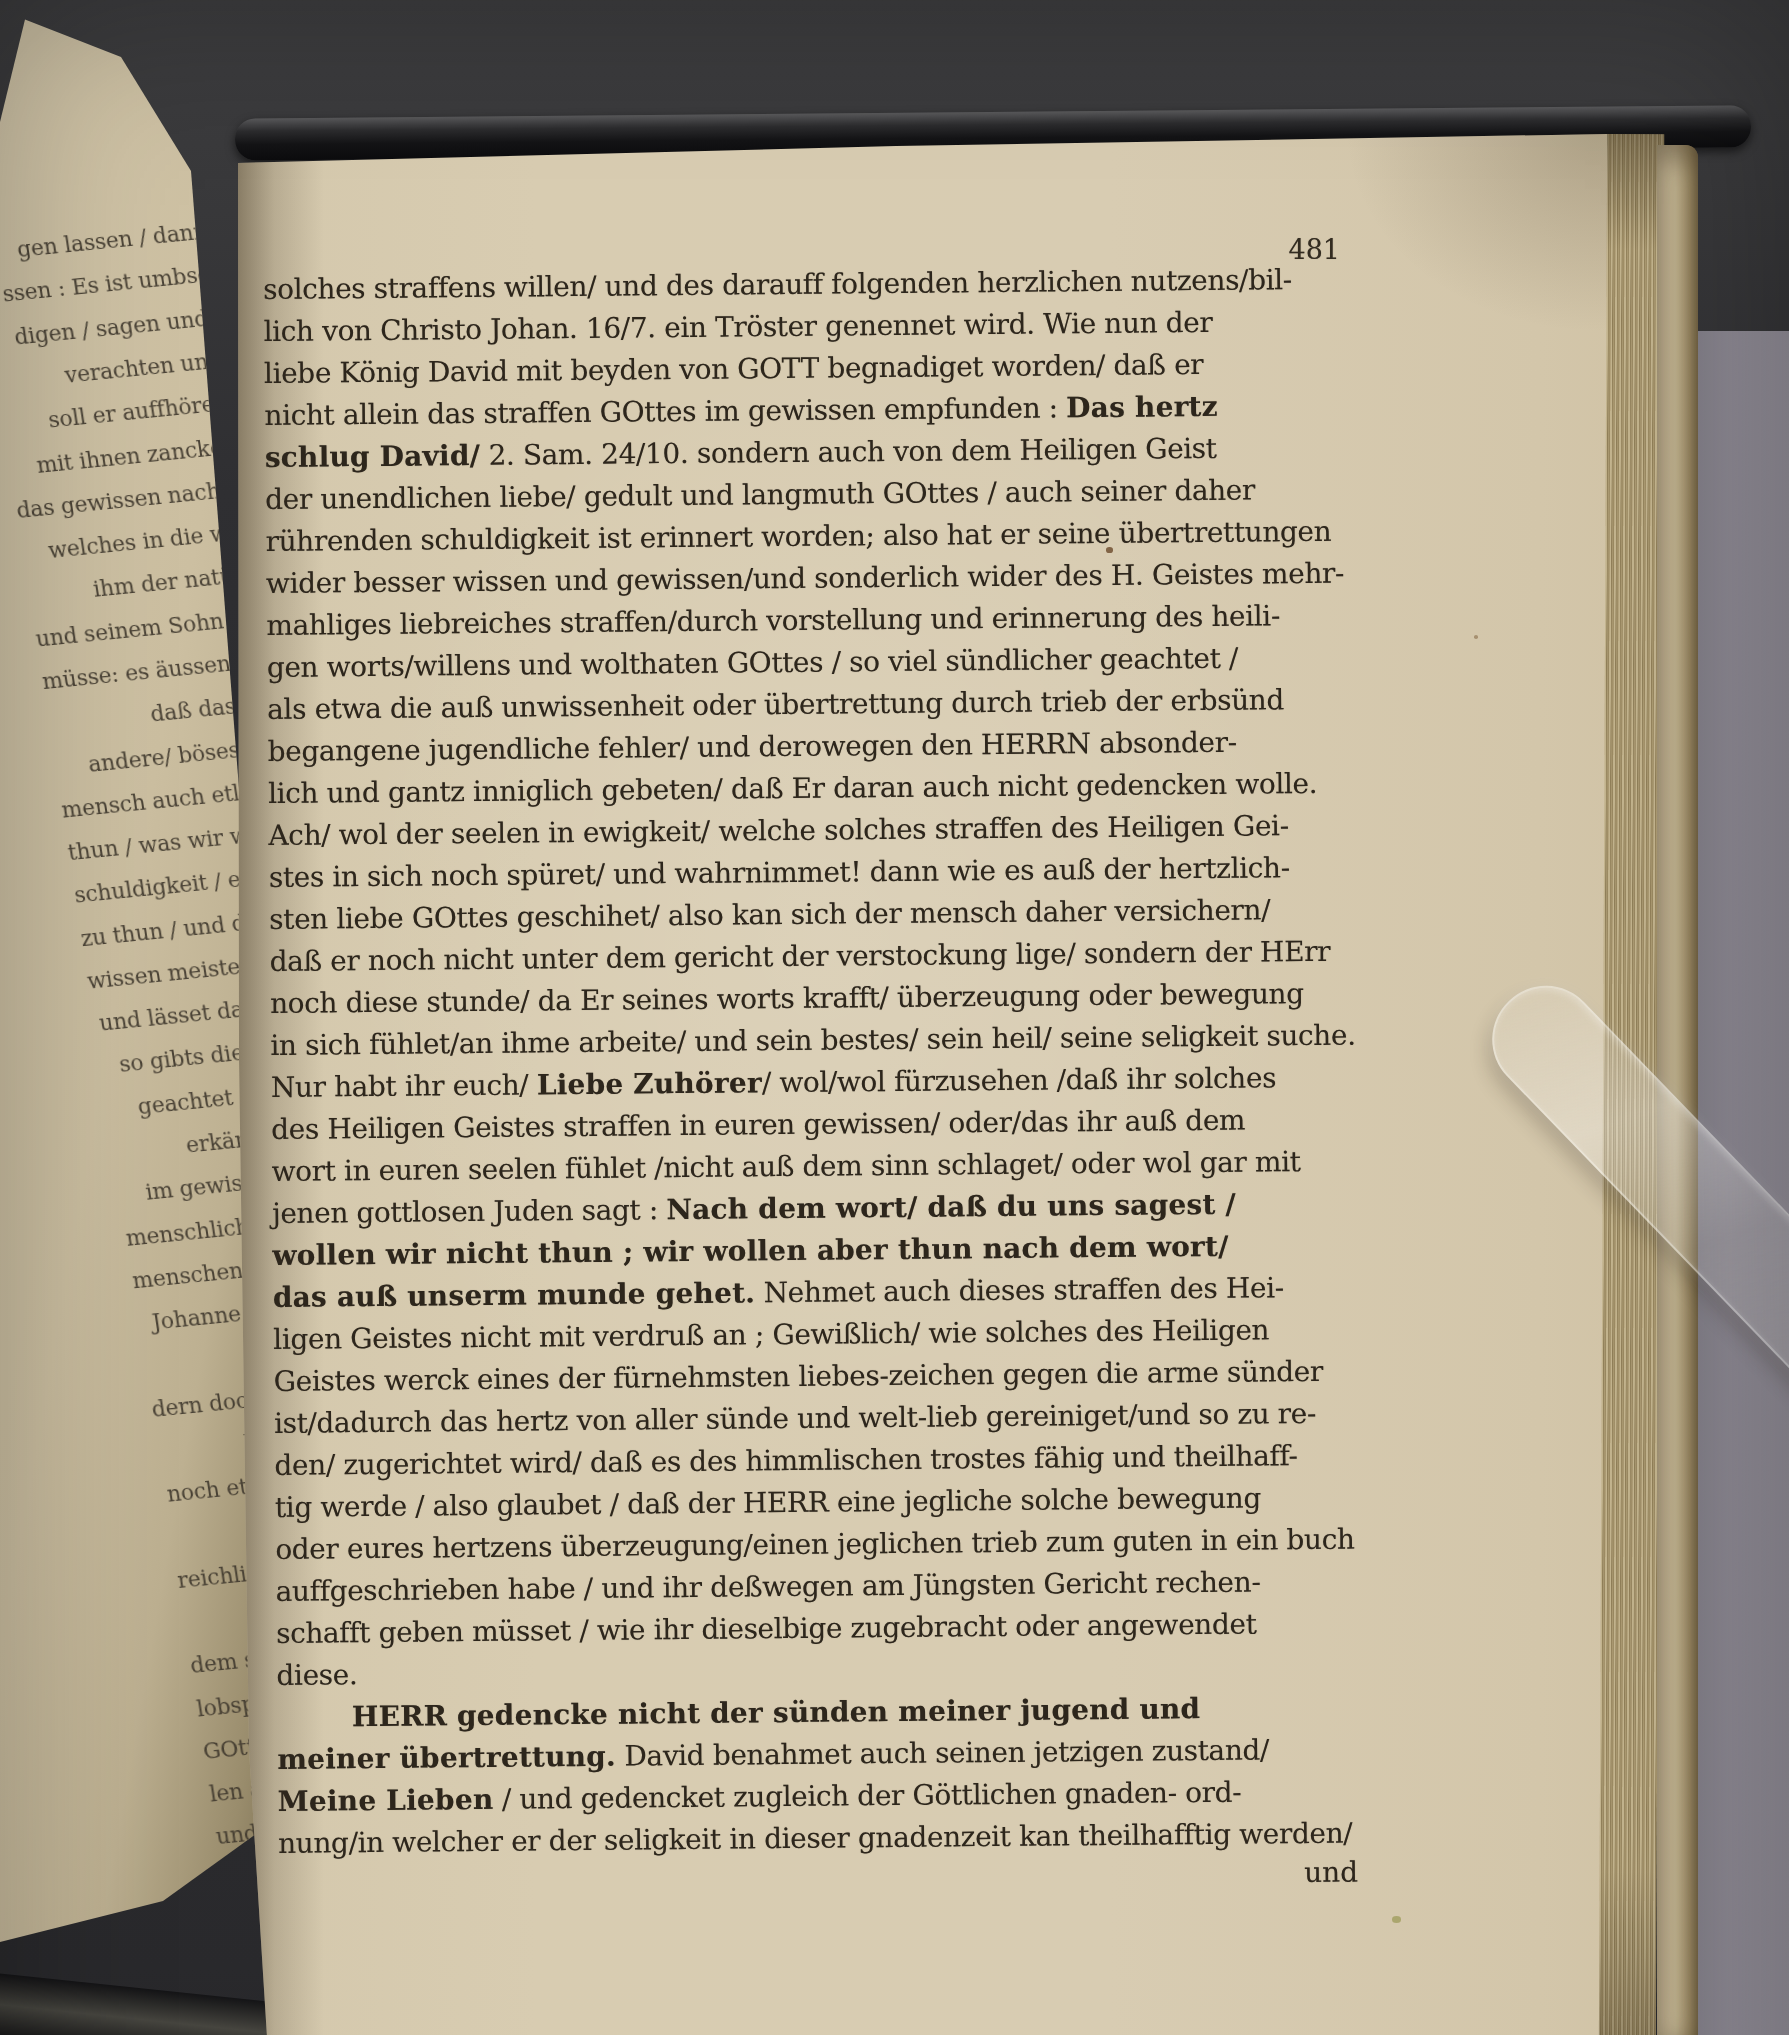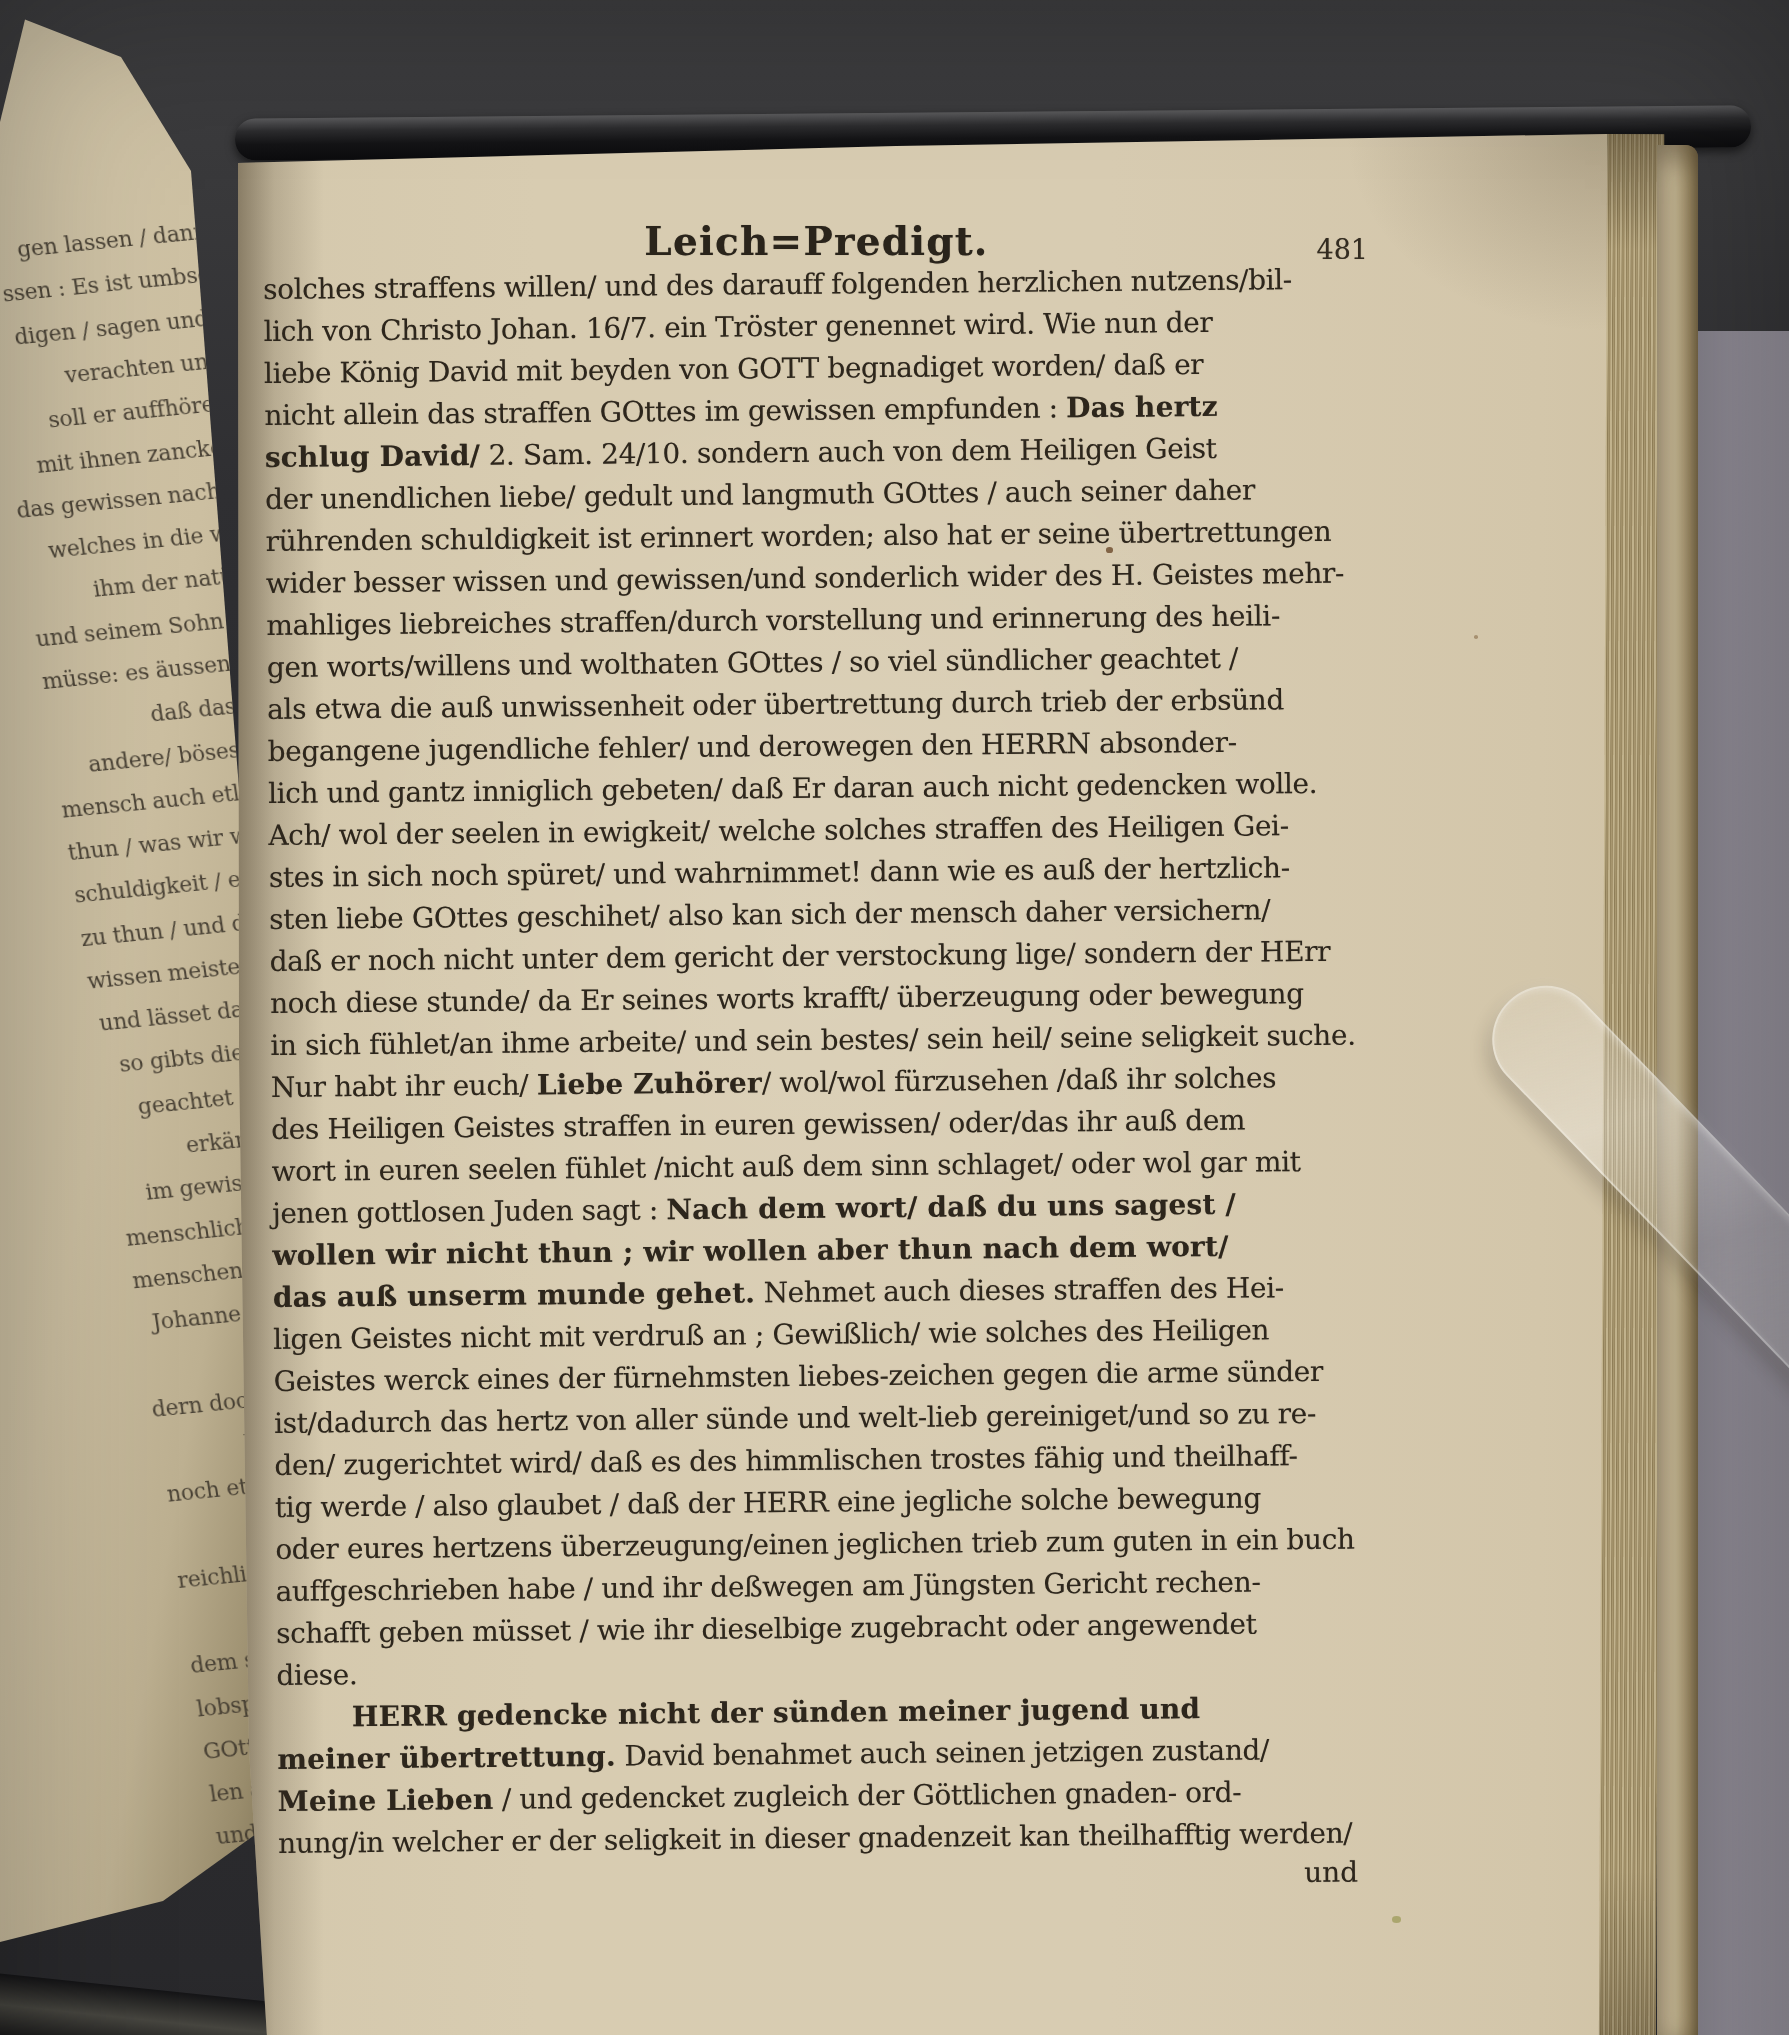--- a/index.html
+++ b/index.html
@@ -32,21 +32,21 @@
       linear-gradient(180deg,rgba(96,82,58,0.30) 0%,rgba(96,82,58,0) 3%,rgba(96,82,58,0) 94%,rgba(96,82,58,0.22) 100%),
       linear-gradient(90deg,#b2a586 0%,#c8bb9d 3%,#d3c7ab 9%,#d8ccb1 30%,#d8ccb2 62%,#d3c6aa 86%,#cfc1a3 96%,#c4b696 100%);}
   #gutter-shadow{left:234px;top:134px;width:90px;height:1938px;
     background:linear-gradient(90deg,rgba(52,40,22,0.50),rgba(52,40,22,0.18) 45%,rgba(52,40,22,0) 100%);}
   #top-corner-shadow{left:1343px;top:130px;width:285px;height:204px;
     background:radial-gradient(ellipse at 90% 0%,rgba(70,58,38,0.25),rgba(70,58,38,0) 70%);}
   
   #header-row{left:263px;top:218px;width:1107px;text-align:center;color:#2a241b;}
   #header-title{font-size:39px;font-weight:bold;letter-spacing:1.2px;
     text-shadow:0 0 0.8px rgba(42,34,24,0.45);}
-  #page-number{left:1246px;top:234px;width:122px;text-align:right;font-size:27px;color:#332c21;
+  #page-number{left:1218px;top:234px;width:122px;text-align:right;font-size:27px;color:#332c21;
     text-shadow:0 0 0.8px rgba(42,34,24,0.4);}
   
   #text-block{left:263px;top:269px;width:1107px;transform:rotate(-0.55deg);transform-origin:left top;
     color:#2d261c;text-shadow:0 0 0.8px rgba(45,37,26,0.38);}
   .line{white-space:nowrap;font-size:28px;line-height:42px;letter-spacing:-0.4px;}
   .line .em{font-weight:bold;letter-spacing:0.2px;}
   .line.indent{padding-left:75px;}
   #catchword-row{left:263px;top:1862px;width:1095px;text-align:right;padding-right:37px;
     font-size:28px;line-height:42px;color:#2d261c;text-shadow:0 0 0.8px rgba(45,37,26,0.38);
     transform:rotate(-0.55deg);transform-origin:left top;}
@@ -125,23 +125,20 @@
         <div class="frag">len außgestanden/ oder der</div>
         <div class="frag">und ewigkeit / daß Er umb</div>
         <div class="frag">solches</div>
       </div>
   </div>
 
   <div id="main-page" class="abs">
     <div id="gutter-shadow" class="abs"></div>
     <div id="top-corner-shadow" class="abs"></div>
 
-    <div id="header-row" class="abs">
-      <span id="header-title">Leich=Predigt.</span>
-    </div>
     <div id="page-number" class="abs">481</div>
 
     <div id="text-block" class="abs">
         <div class="line"><span>solches straffens willen/ und des darauff folgenden herzlichen nutzens/bil-</span></div>
         <div class="line"><span>lich von Christo Johan. 16/7. ein Tröster genennet wird.  Wie nun der</span></div>
         <div class="line"><span>liebe König David mit beyden von GOTT begnadiget worden/ daß er</span></div>
         <div class="line"><span>nicht allein das straffen GOttes im gewissen empfunden :  </span><span class="em">Das hertz</span></div>
         <div class="line"><span class="em">schlug David/</span><span> 2. Sam. 24/10. sondern auch von dem Heiligen Geist</span></div>
         <div class="line"><span>der unendlichen liebe/ gedult und langmuth GOttes /  auch seiner daher</span></div>
         <div class="line"><span>rührenden schuldigkeit ist erinnert worden; also hat er seine übertrettungen</span></div>

